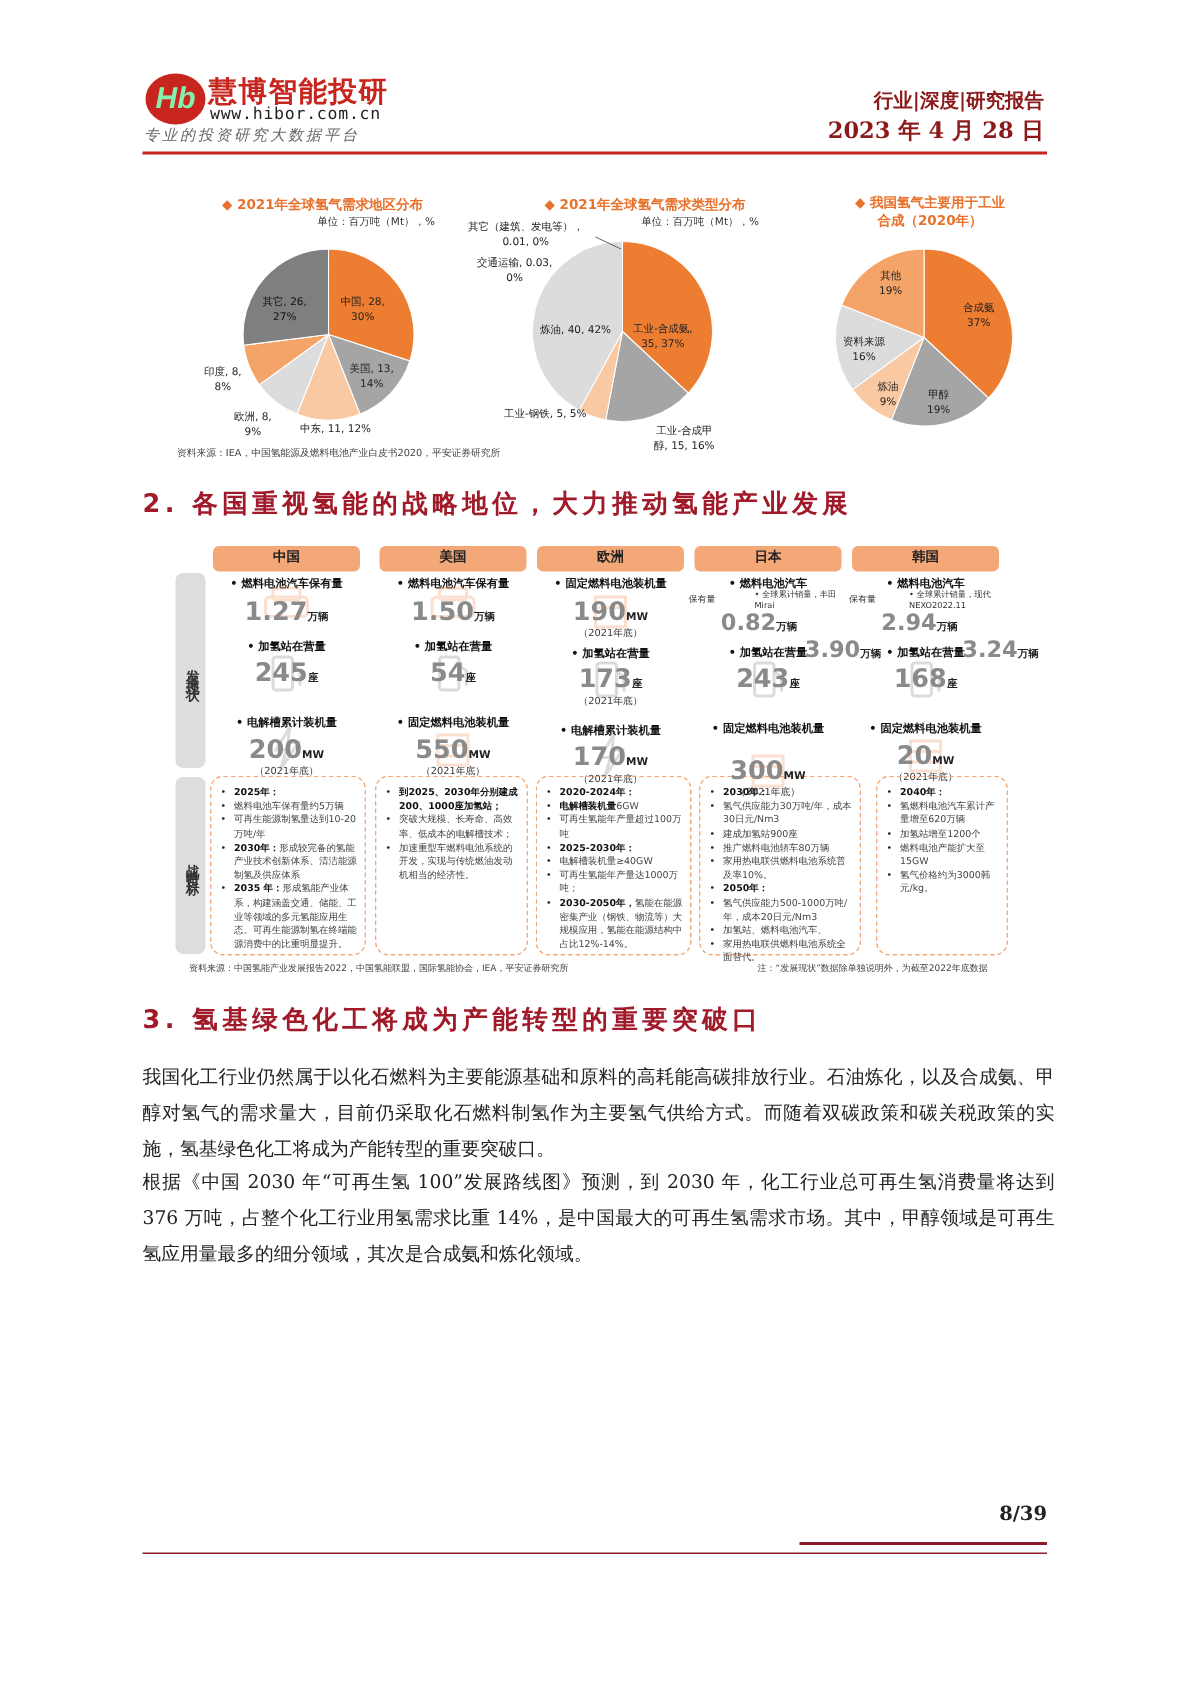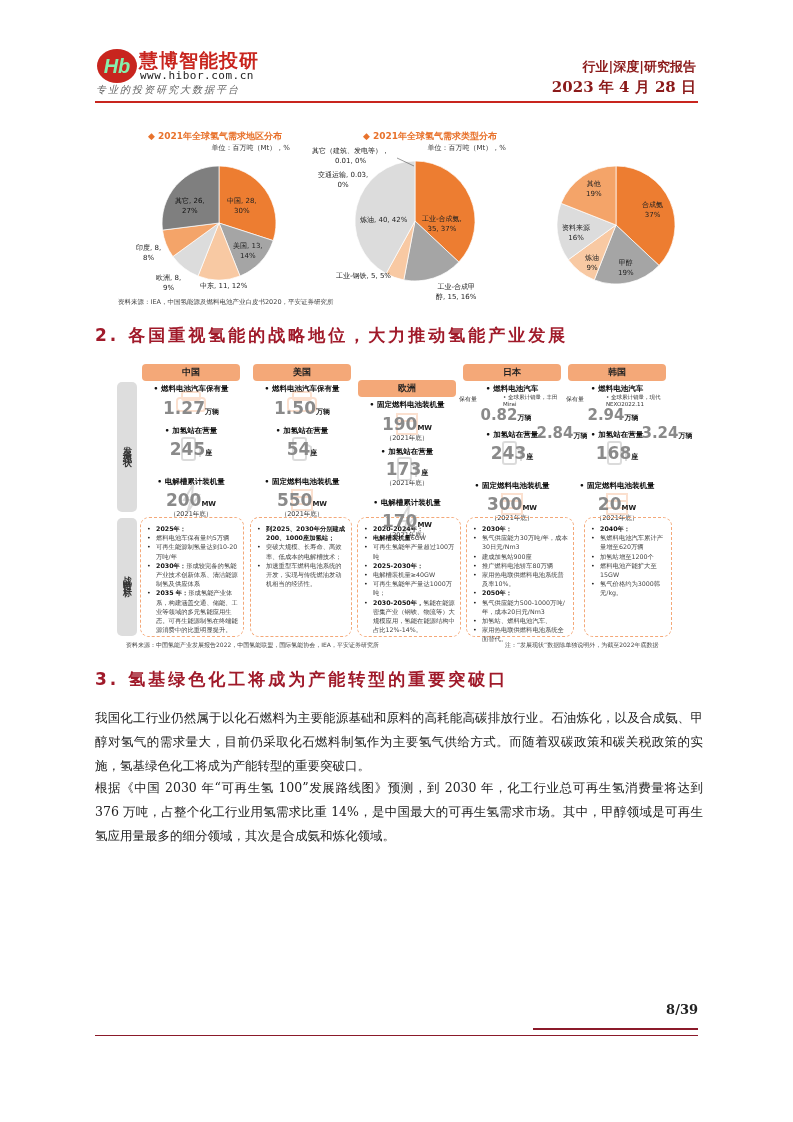--- a/index.html
+++ b/index.html
@@ -130,20 +130,24 @@
     </div>
   <div class="abs pie-lbl" style="left:60px;top:87px;">炼油, 40, 42%</div>
   <div class="abs pie-lbl" style="left:36px;top:143px;">工业-钢铁, 5, 5%</div>
   <div class="abs pie-lbl" style="left:136px;top:154px;">
       <div>工业-合成甲</div>
       <div>醇, 15, 16%</div>
     </div>
 </div>
 
 <div class="abs" style="left:520px;top:128px;width:180px;height:160px;">
+  <div class="abs pie-title" style="left:20px;top:2px;width:160px;line-height:12px;">
+      <div>◆ <span>我国氢气主要用于工业</span></div>
+      <div>合成（2020年）</div>
+    </div>
   <svg class="abs" style="left:37px;top:38px;" width="118" height="118" viewBox="-59 -59 118 118">
 
     <path d="M0 0 L0 -59 A59 59 0 0 1 43.0 40.4 Z" fill="#ed7d31" stroke="#fff" stroke-width="0.7"></path>
 
     <path d="M0 0 L43.0 40.4 A59 59 0 0 1 -21.7 54.9 Z" fill="#a5a5a5" stroke="#fff" stroke-width="0.7"></path>
 
     <path d="M0 0 L-21.7 54.9 A59 59 0 0 1 -47.7 34.7 Z" fill="#f8c9a3" stroke="#fff" stroke-width="0.7"></path>
 
     <path d="M0 0 L-47.7 34.7 A59 59 0 0 1 -54.9 -21.7 Z" fill="#dcdcdc" stroke="#fff" stroke-width="0.7"></path>
 
@@ -233,21 +237,21 @@
     <svg class="ghost" style="top:-6px;" width="28" height="28">
         <rect x="4" y="6" width="20" height="20" fill="none" stroke="#f4a878" stroke-width="2"></rect>
         <line x1="4" y1="13" x2="24" y2="13" stroke="#f4a878" stroke-width="2"></line>
         <line x1="4" y1="20" x2="24" y2="20" stroke="#f4a878" stroke-width="2"></line>
       </svg>
     <span>550</span><span class="u">MW</span>
   </div>
   <div class="metric-note">（2021年底）</div>
 </div>
 
-<div class="abs" style="left:358px;top:364px;width:98px;height:150px;margin-top:16px;">
+<div class="abs" style="left:358px;top:364px;width:98px;height:150px;">
   <div class="col-head">欧洲</div>
   <div class="metric-lbl" style="margin-top:3px;">• 固定燃料电池装机量</div>
   <div class="metric-val" style="margin-top:4px;">
     <svg class="ghost" style="top:-6px;" width="28" height="28">
         <rect x="4" y="6" width="20" height="20" fill="none" stroke="#f4a878" stroke-width="2"></rect>
         <line x1="4" y1="13" x2="24" y2="13" stroke="#f4a878" stroke-width="2"></line>
       </svg>
     <span>190</span><span class="u">MW</span>
   </div>
   <div class="metric-note">（2021年底）</div>
@@ -270,32 +274,32 @@
   <div class="metric-note">（2021年底）</div>
 </div>
 
 <div class="abs" style="left:463px;top:364px;width:98px;height:150px;">
   <div class="col-head">日本</div>
   <div class="metric-lbl" style="margin-top:3px;">• 燃料电池汽车</div>
   <div style="position:relative;height:28px;">
     <div class="metric-note abs" style="left:-4px;top:1px;font-size:6px;">保有量</div>
     <div class="metric-note abs" style="left:40px;top:0px;width:60px;font-size:5.5px;line-height:7px;text-align:left;">• 全球累计销量，丰田Mirai</div>
     <div class="metric-val abs" style="left:-6px;top:12px;font-size:15px;"><span>0.82</span><span class="u">万辆</span></div>
-    <div class="metric-val abs" style="left:50px;top:12px;font-size:15px;"><span>2.84</span><span class="u">万辆</span></div>
+    <div class="metric-val abs" style="left:50px;top:12px;font-size:15px;"><span>3.90</span><span class="u">万辆</span></div>
   </div>
   <div class="metric-lbl" style="margin-top:8px;">• 加氢站在营量</div>
   <div class="metric-val" style="margin-top:3px;">
     <svg class="ghost" style="top:-4px;" width="28" height="28">
         <rect x="5" y="3" width="13" height="22" rx="2" fill="none" stroke="#999" stroke-width="2"></rect>
         <path d="M18 9 L23 12 L23 22" fill="none" stroke="#999" stroke-width="2"></path>
       </svg>
     <span>243</span><span class="u">座</span>
   </div>
   <div class="metric-lbl" style="margin-top:18px;">• 固定燃料电池装机量</div>
-  <div class="metric-val" style="margin-top:3px;">
+  <div class="metric-val" style="margin-top:13px;">
     <svg class="ghost" style="top:-6px;" width="28" height="28">
         <rect x="4" y="6" width="20" height="20" fill="none" stroke="#f4a878" stroke-width="2"></rect>
         <line x1="4" y1="13" x2="24" y2="13" stroke="#f4a878" stroke-width="2"></line>
         <line x1="4" y1="20" x2="24" y2="20" stroke="#f4a878" stroke-width="2"></line>
       </svg>
     <span>300</span><span class="u">MW</span>
   </div>
   <div class="metric-note">（2021年底）</div>
 </div>
 

